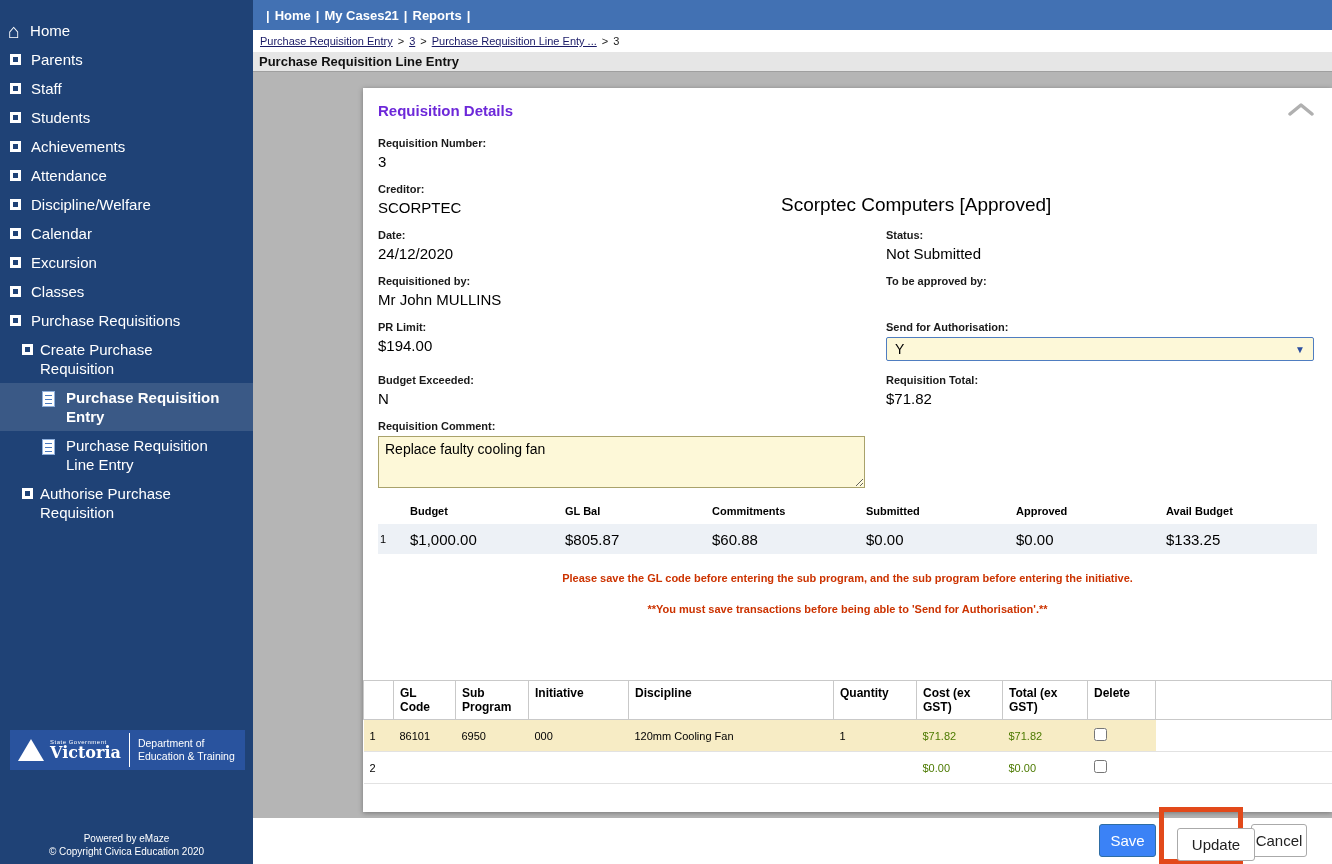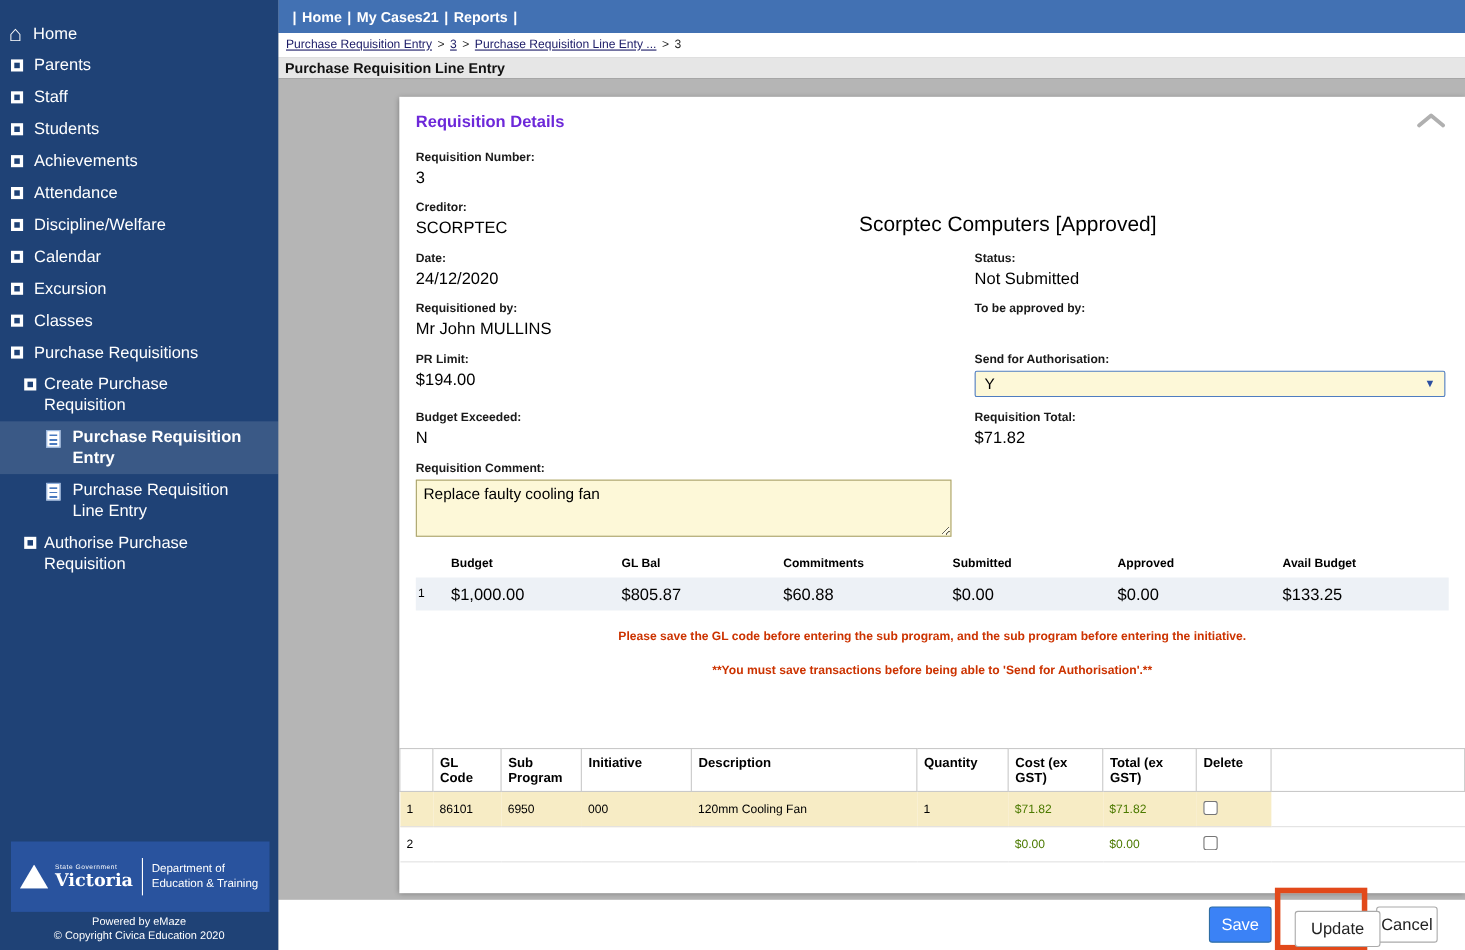--- a/index.html
+++ b/index.html
@@ -13,21 +13,21 @@
   .sq::after { content:""; position:absolute; left:3px; top:3px; width:5px; height:5px; background:#1f4276; }
   .nav-item:first-child { margin-top:16px; }
   .nav-sub { position:relative; padding:5px 0 5px 40px; font-size:15px; line-height:19px; cursor:pointer;text-decoration:underline; }
   .nav-sub .lbl { display:inline-block; width:158px; }
   .nav-sub .sq { position:absolute; left:22px; top:9px; margin:0; }
   .nav-sub.doc-item { padding-left:66px; }
   .doc { position:absolute; left:42px; top:8px; width:13px; height:16px; background:#fff; border:1px solid #8fb0dd; }
   .doc::after { content:""; position:absolute; left:2px; right:2px; top:3px; height:10px;
     background:repeating-linear-gradient(to bottom,#4a7abf 0 1.5px, transparent 1.5px 4px); }
   .nav-sub.active { background:rgba(255,255,255,0.12); font-weight:bold; }
-  .logo-block { position:absolute; left:10px; top:765px; width:235px; height:64px; background:#29539e; display:flex; align-items:center; padding:0 8px; }
+  .logo-block { position:absolute; left:10px; top:730px; width:235px; height:40px; background:#29539e; display:flex; align-items:center; padding:0 8px; }
   .logo-tri { width:26px; height:22px; background:#fff; clip-path:polygon(50% 0, 100% 100%, 0 100%); flex:none; margin-right:6px; }
   .logo-vic { margin-right:8px; }
   .logo-vic .sg { font-size:6px; letter-spacing:.5px; }
   .logo-vic .vic { font-family:"DejaVu Serif", serif; font-size:16px; font-weight:bold; line-height:1; }
   .logo-sep { width:1px; height:34px; background:#fff; margin-right:8px; flex:none; }
   .logo-dept { font-size:10.5px; line-height:13px; }
   .side-footer { position:absolute; left:0; top:832px; width:253px; text-align:center; font-size:10px; line-height:13px; }
   .side-footer .l1 { font-weight:normal; }
 
   
@@ -295,21 +295,21 @@
           <col style="width:85px">
         <col style="width:68px">
           <col>
       </colgroup>
       <thead>
         <tr>
           <th></th>
           <th>GL Code</th>
           <th>Sub Program</th>
           <th>Initiative</th>
-          <th>Description</th>
+          <th>Discipline</th>
           <th>Quantity</th>
           <th>Cost (ex GST)</th>
           <th>Total (ex GST)</th>
           <th>Delete</th>
           <th></th>
         </tr>
       </thead>
       <tbody>
         <tr class="item-filled">
           <td>1</td>

